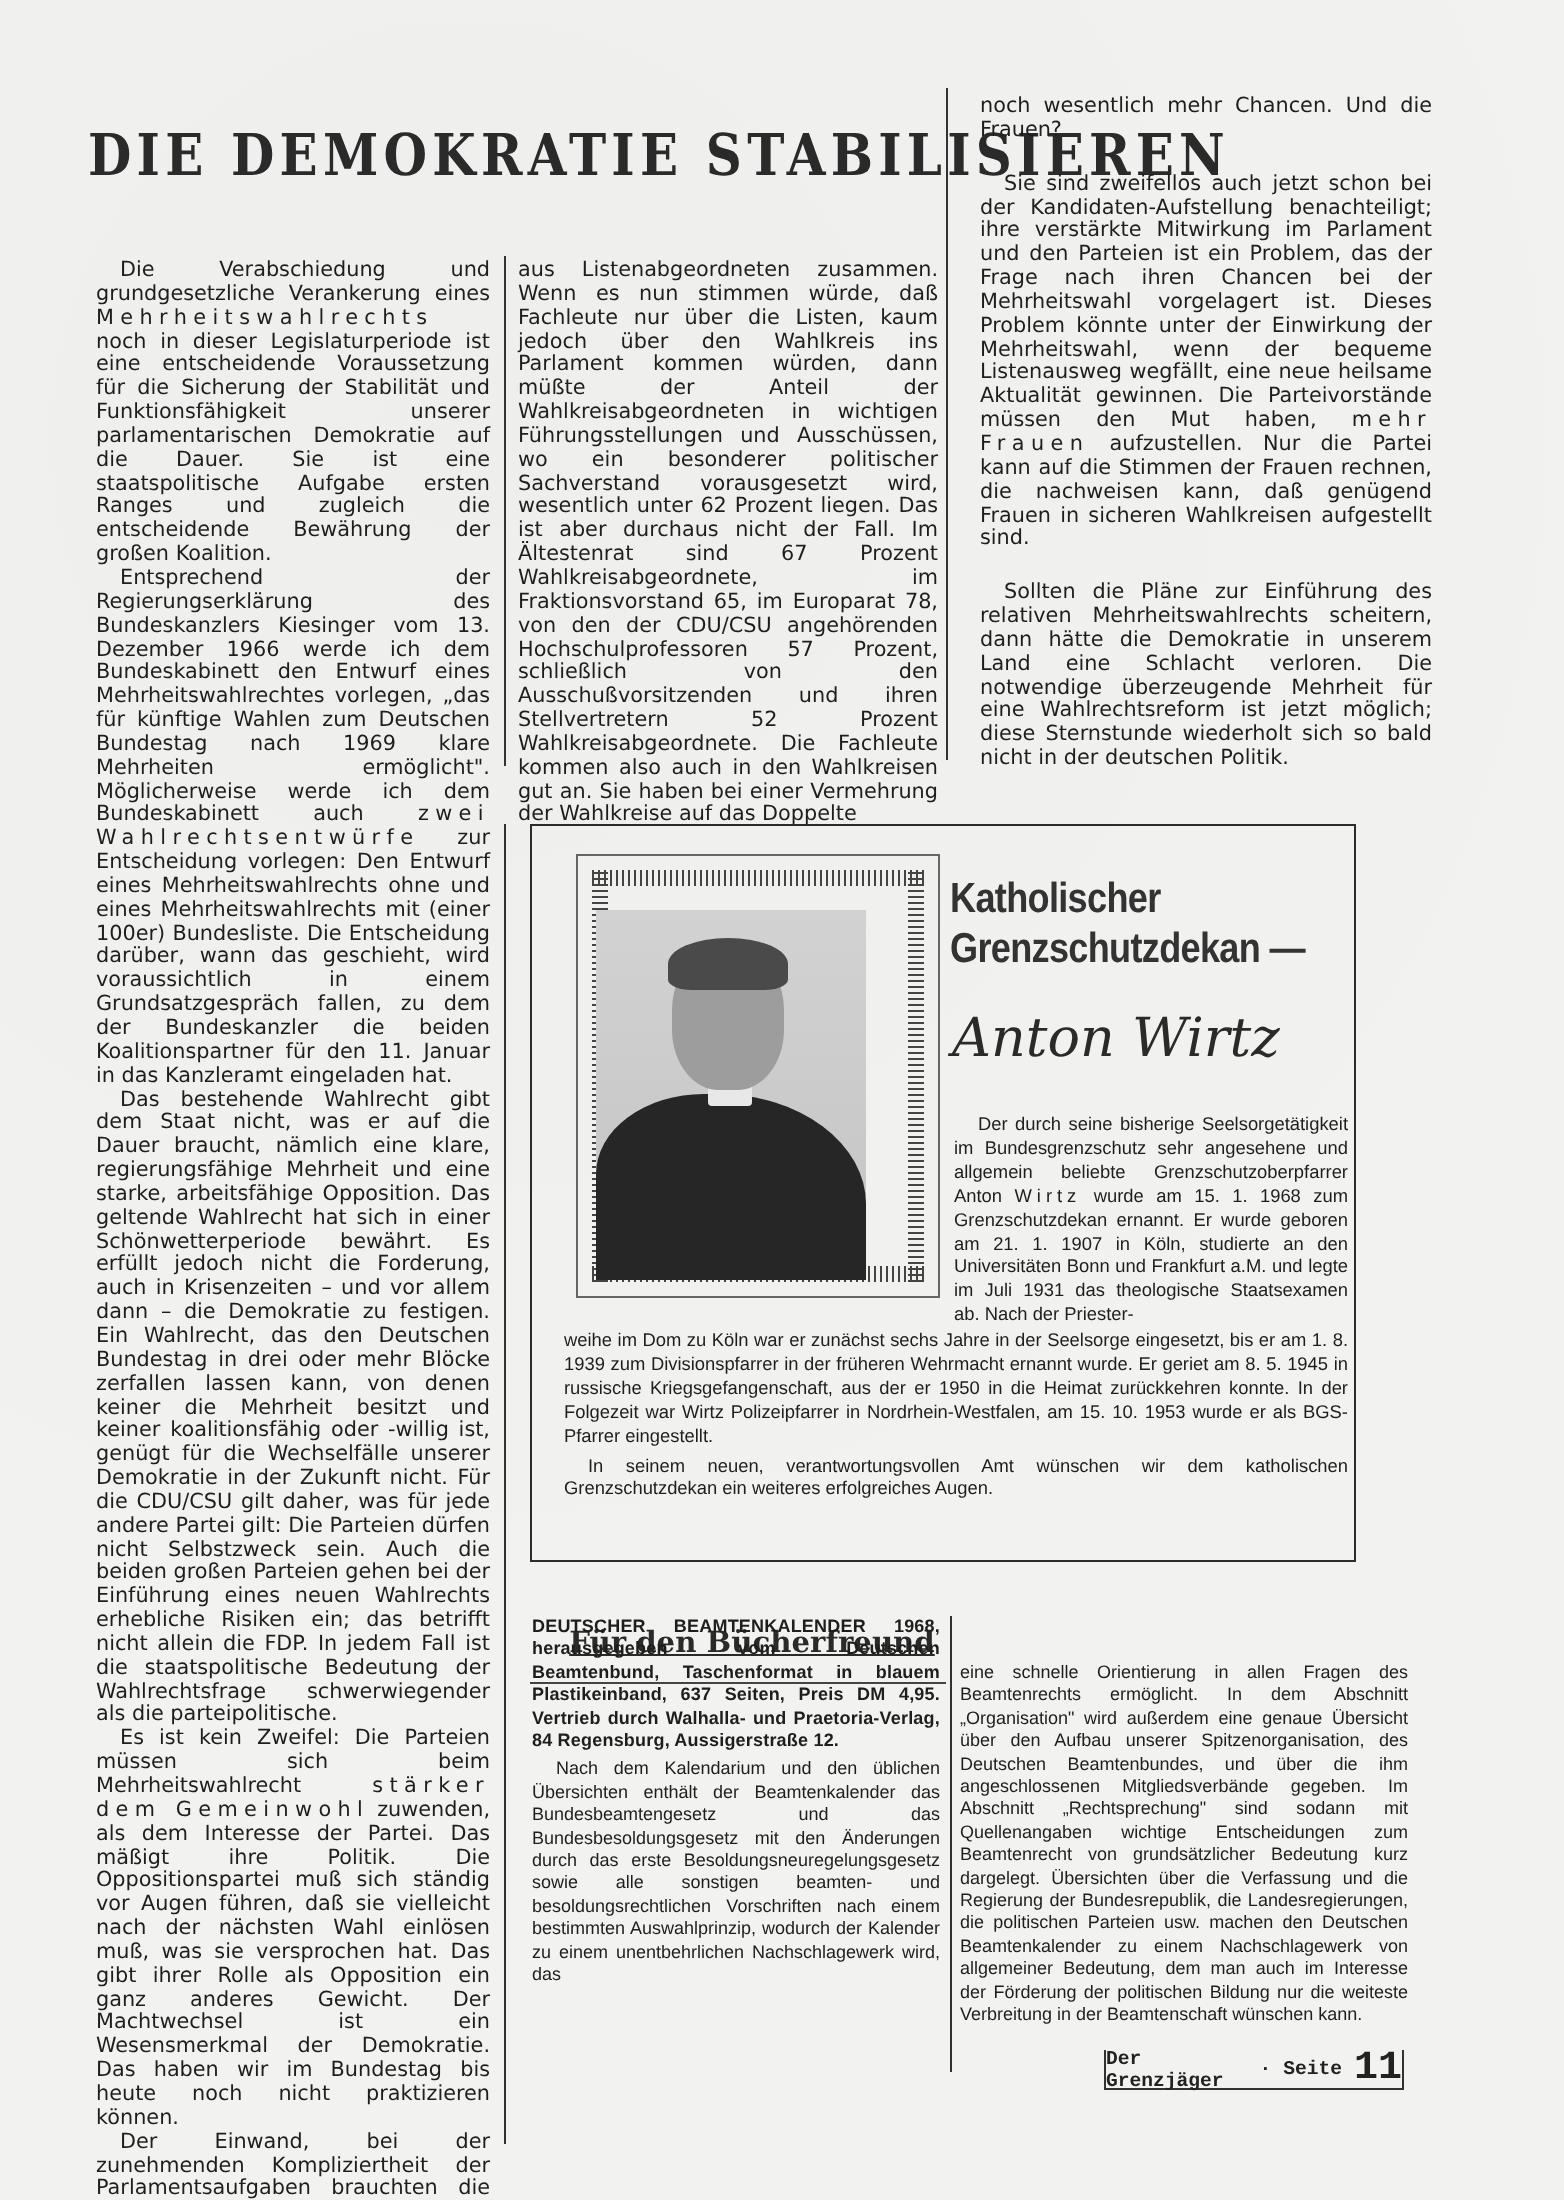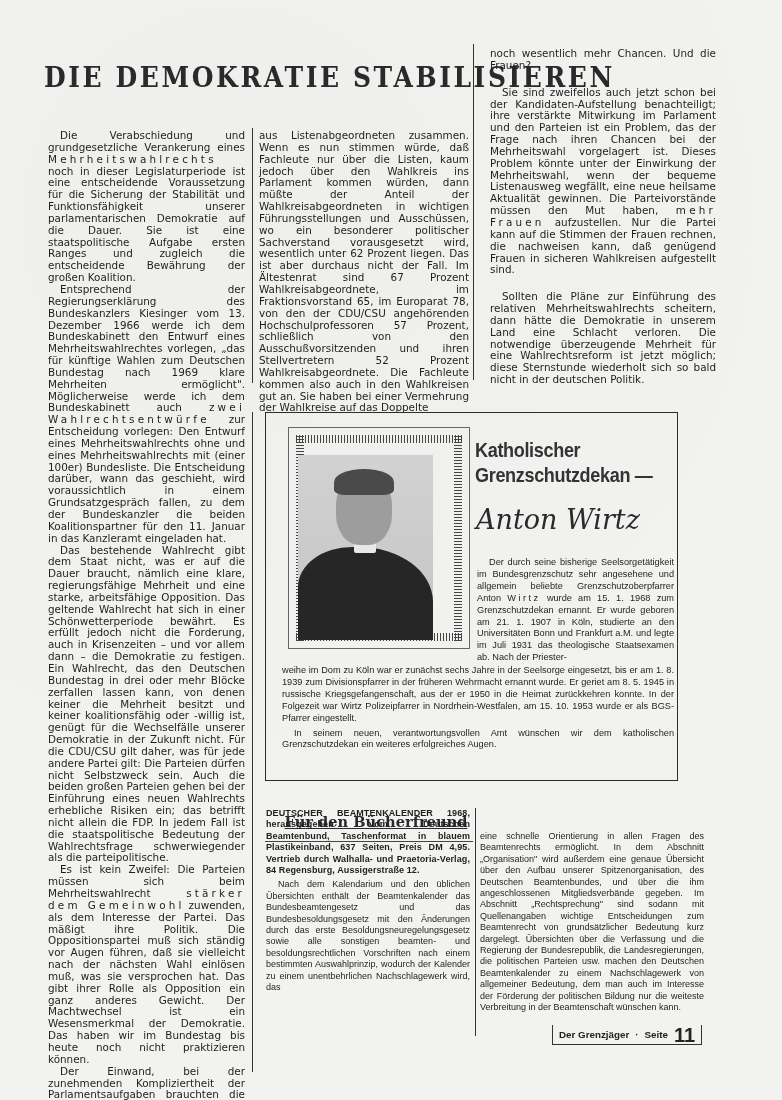--- a/index.html
+++ b/index.html
@@ -100,21 +100,21 @@
   }
   .book-hr { position: absolute; left: 265px; top: 841px; width: 208px; height: 1px; background: #444; }
   #book-col1 { left: 266px; top: 808px; width: 204px; font-size: 9px; line-height: 11.4px; }
   #book-col1 .head { font-weight: bold; text-indent: 0; margin-bottom: 3px; letter-spacing: 0.1px; }
   #book-col2 { left: 480px; top: 809px; width: 224px; font-size: 9px; line-height: 11.4px; margin-top: 22px; }
 
   .footer-box {
     position: absolute; left: 552px; top: 1025px; width: 150px; height: 20px;
     border-left: 1.5px solid #333; border-right: 1.5px solid #333; border-bottom: 1.5px solid #333;
     box-sizing: border-box;
-    font-family: Liberation Sans, sans-serif; font-weight: bold; font-size: 9.8px;
+    font-family: Liberation Mono, monospace; font-weight: bold; font-size: 9.8px;
     display: flex; align-items: center; justify-content: center; gap: 6px; color: #222;
   }
   .footer-box .pg { font-size: 20px; line-height: 16px; }
 </style>
 </head>
 <body>
 
 <div class="page">
 
   <div class="headline">DIE DEMOKRATIE STABILISIEREN</div>

